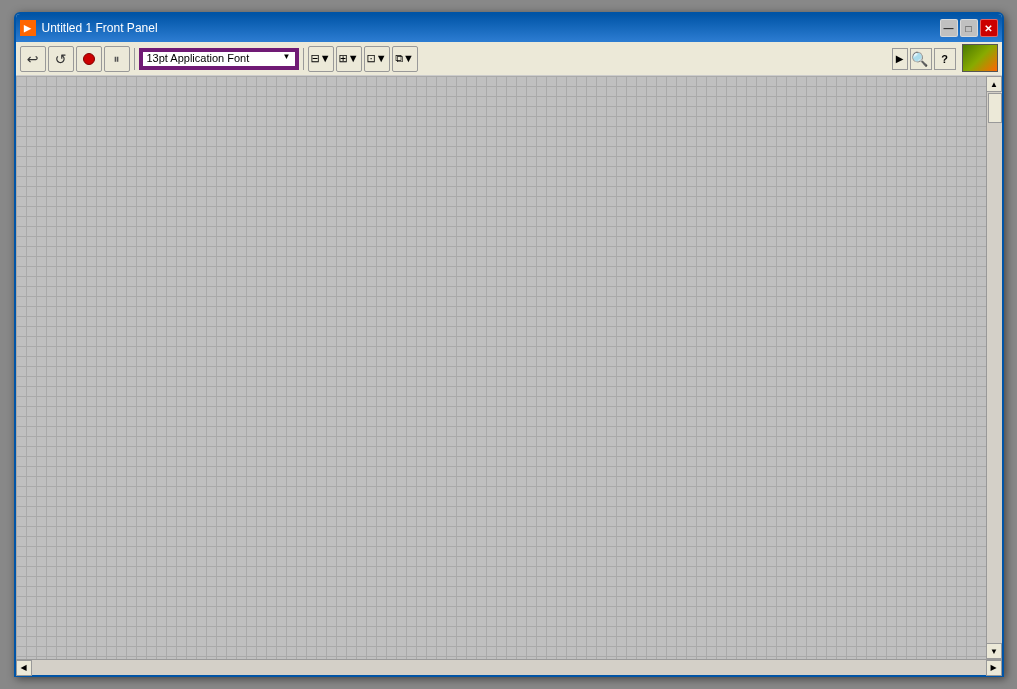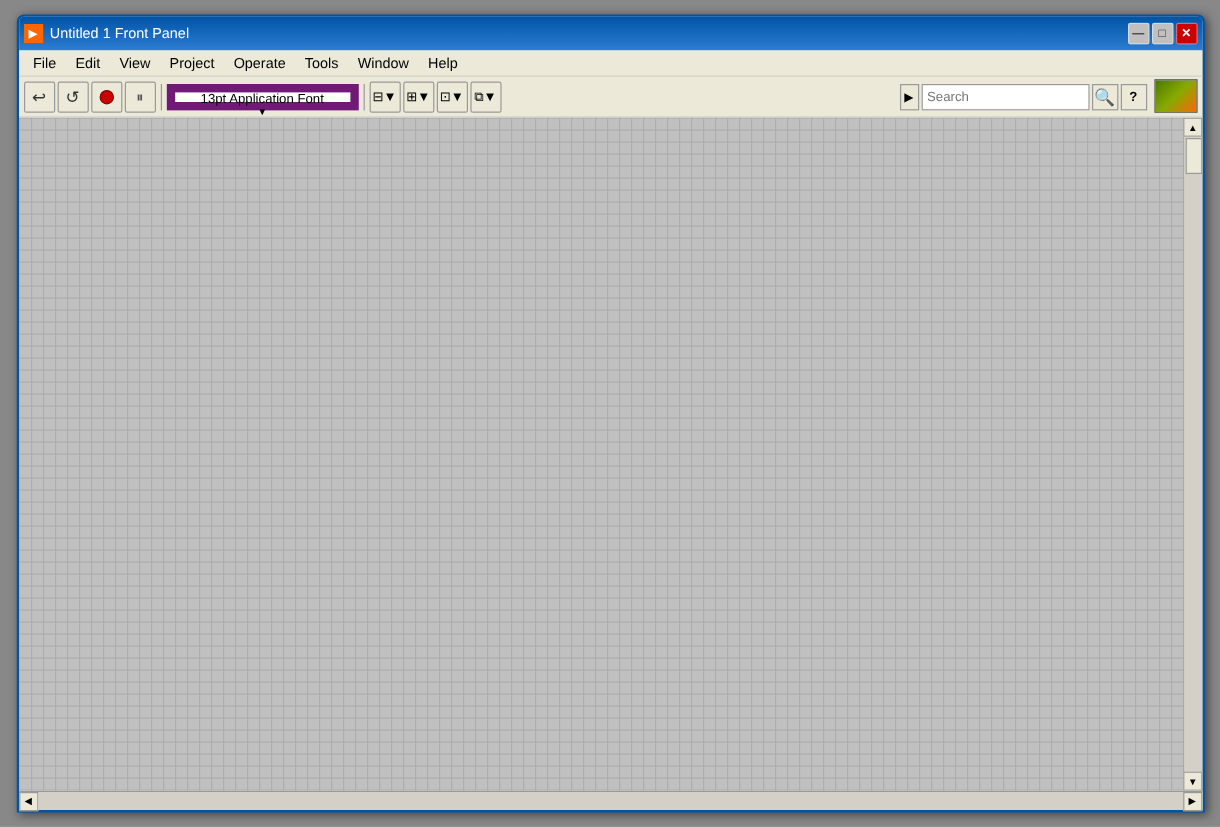--- a/index.html
+++ b/index.html
@@ -130,29 +130,28 @@
     .toolbar-separator {
       width: 1px;
       height: 22px;
       background: #999;
       margin: 0 2px;
     }
 
     .font-dropdown {
       height: 22px;
       width: 160px;
-      border: 7px solid #701a75;
+      border: 4px solid #701a75;
       background: white;
       font-size: 11px;
       padding: 0 4px;
       display: flex;
-      align-items: center;
+      align-items: flex-start;
       justify-content: space-between;
       cursor: pointer;
-      flex-direction: column;
     }
 
     .font-dropdown-arrow {
       font-size: 8px;
     }
 
     .search-area {
       display: flex;
       align-items: center;
       margin-left: auto;
@@ -335,30 +334,20 @@
       </div>
       <span class="title-text">Untitled 1 Front Panel</span>
     </div>
     <div class="title-bar-buttons">
       <div class="title-btn minimize">—</div>
       <div class="title-btn maximize">□</div>
       <div class="title-btn close">✕</div>
     </div>
   </div>
 
-  <div class="menu-bar">
-    <div class="menu-item">File</div>
-    <div class="menu-item">Edit</div>
-    <div class="menu-item">View</div>
-    <div class="menu-item">Project</div>
-    <div class="menu-item">Operate</div>
-    <div class="menu-item">Tools</div>
-    <div class="menu-item">Window</div>
-    <div class="menu-item">Help</div>
-  </div>
 
   <div class="toolbar">
 
     <div class="toolbar-btn" style="font-size:14px; color:#333;">↩</div>
 
     <div class="toolbar-btn" style="font-size:14px; color:#333;">↺</div>
 
     <div class="toolbar-btn">
       <div class="red-dot"></div>
     </div>
@@ -382,23 +371,20 @@
     </div>
     <div class="toolbar-btn" style="font-size:11px;">
       <span>⊡▼</span>
     </div>
     <div class="toolbar-btn" style="font-size:11px;">
       <span>⧉▼</span>
     </div>
 
     <div class="search-area">
       <div class="search-btn-small">▶</div>
-      <div class="search-input-box">
-        <input type="text" placeholder="Search" style="">
-      </div>
       <div class="search-icon-btn">
         <span>🔍</span>
       </div>
       <div class="help-btn">?</div>
     </div>
 
     <div class="palette-icon" style="margin-left:4px; width:36px; height:28px; background: linear-gradient(135deg, #4a7a00 0%, #88aa00 50%, #ff6600 100%); border:1px solid #555;">
     </div>
   </div>
 

